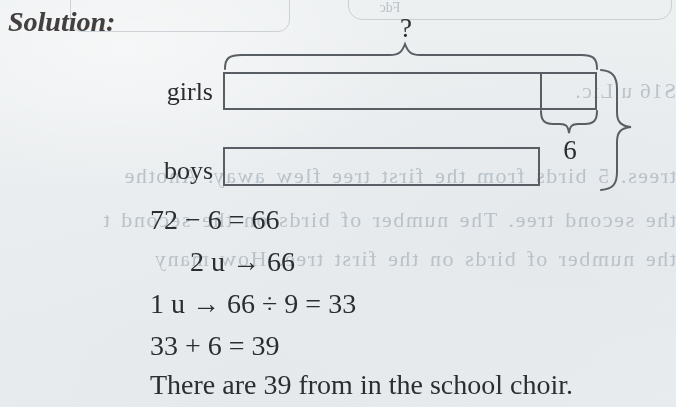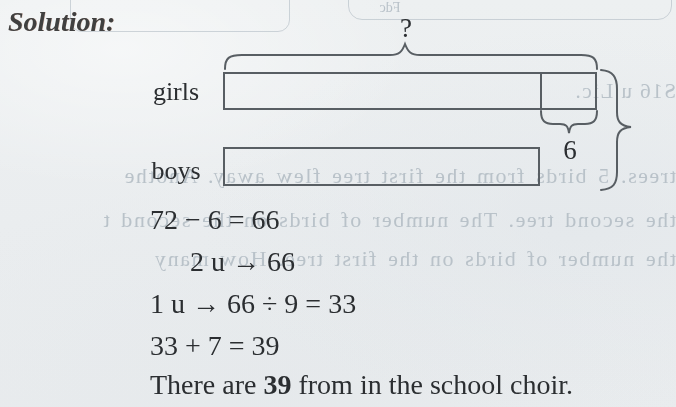--- a/index.html
+++ b/index.html
@@ -36,39 +36,39 @@
     color: #404040;
     text-shadow: 0.4px 0.4px 0 rgba(191,110,76,0.35);
   }
 
   
   .bar { position: absolute; z-index: 2; border: 2px solid #585e63; background: transparent; box-sizing: border-box; }
   .bar-girls { left: 223px; top: 72px; width: 374px; height: 38px; }
   .bar-boys  { left: 223px; top: 147px; width: 317px; height: 39px; }
   .bar-divider { position: absolute; top: 0; bottom: 0; left: 315px; width: 2px; background: #585e63; }
 
-  .model-label { position: absolute; z-index: 3; font-size: 26px; width: 74px; text-align: center; }
+  .model-label { position: absolute; z-index: 3; font-size: 26px; width: 74px; text-align: right; }
   .label-girls { left: 139px; top: 77px; }
   .label-boys  { left: 139px; top: 156px; }
 
   .qmark { position: absolute; left: 393px; top: 13px; z-index: 3; font-size: 27px; width: 26px; text-align: center; }
   .seg-label { position: absolute; left: 551px; top: 135px; z-index: 3; font-size: 27px; width: 38px; text-align: center; }
   .total-label { position: absolute; left: 636px; top: 111px; z-index: 3; font-size: 27px; margin-left: 48px; }
 
   svg.braces { position: absolute; left: 0; top: 0; z-index: 2; pointer-events: none; }
   svg.braces path { fill: none; stroke: #585e63; stroke-width: 2; stroke-linecap: round; }
 
   
   .eq { position: absolute; left: 150px; z-index: 3; font-size: 28px; white-space: nowrap; text-align: center; }
   .eq1 { top: 204px; }
   .eq2 { top: 246px; margin-left: 40px; }
   .eq3 { top: 288px; }
   .eq4 { top: 330px; }
   .conclusion { top: 369px; }
-  .bold { font-weight: bold; }
+  .bold { font-weight: normal; }
 </style>
 </head>
 <body>
 
 <div class="paper-texture"></div>
 
 <div class="ghost ghost-box" style="left:70px; top:-28px; width:218px; height:58px; border-radius:12px;"></div>
 <div class="ghost ghost-box" style="left:348px; top:-42px; width:322px; height:60px; border-radius:14px;"></div>
 <div class="ghost ghost-flip" style="left:360px; top:0px; width:60px; font-size:14px; text-align:center;">Fdc</div>
 <div class="ghost ghost-flip" style="left:558px; top:79px; width:118px; font-size:21px; letter-spacing:1.5px; white-space:nowrap;">S16 u Lic.</div>
@@ -92,16 +92,16 @@
 
 <svg class="braces" width="676" height="407" viewBox="0 0 676 407">
   <path d="M 225 69 C 225 58, 229 55, 242 55 L 390 55 C 399 55, 402 52, 405 44 C 408 52, 411 55, 420 55 L 581 55 C 593 55, 597 58, 597 69"></path>
   <path d="M 541 111 C 541 121, 545 124, 553 124 L 560 124 C 566 124, 568 126, 569 133 C 570 126, 572 124, 578 124 L 585 124 C 593 124, 597 121, 597 111"></path>
   <path d="M 601 70 C 613 71, 617 77, 617 89 L 617 112 C 617 121, 620 126, 631 127 C 620 128, 617 133, 617 142 L 617 172 C 617 184, 613 189, 601 190"></path>
 </svg>
 
 <div class="eq eq1">72 − 6 = 66</div>
 <div class="eq eq2">2 u → 66</div>
 <div class="eq eq3">1 u → 66 ÷ 9 = 33</div>
-<div class="eq eq4">33 + 7 = 39</div>
+<div class="eq eq4">33 + 6 = 39</div>
 <div class="eq conclusion">
   <span>There are </span><span class="bold">39</span><span> from in the school choir.</span>
 </div>
 
 </body></html>

